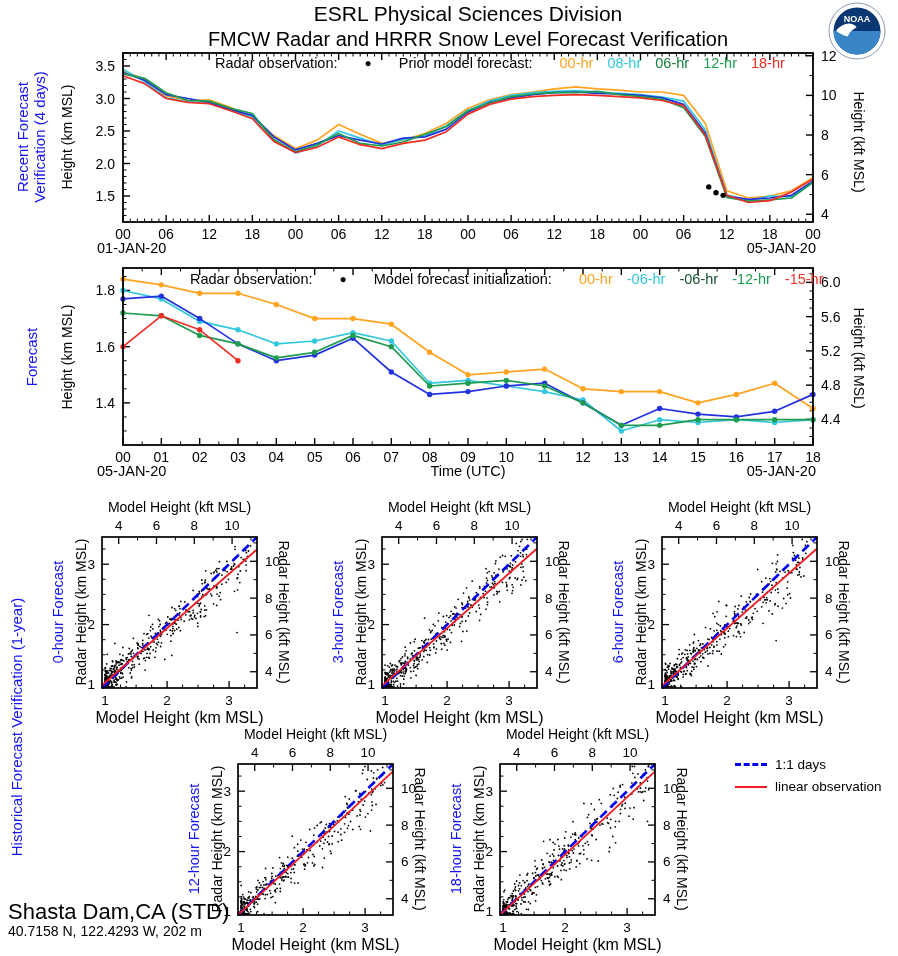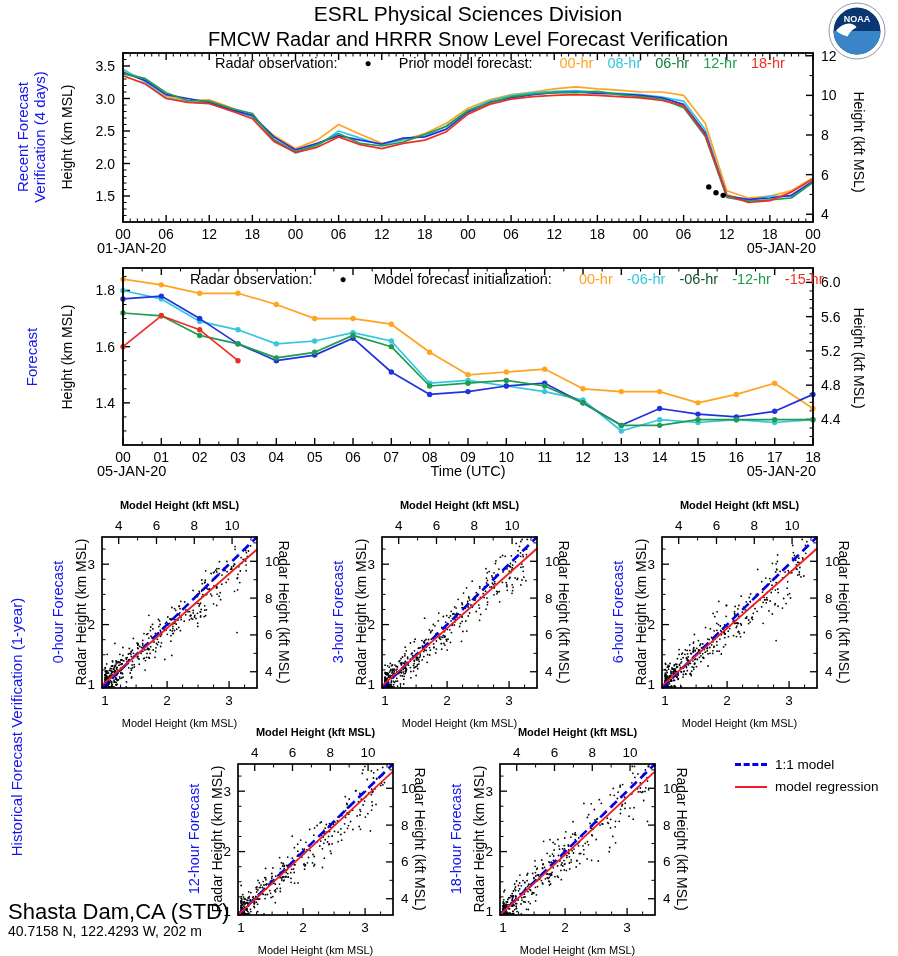--- a/index.html
+++ b/index.html
@@ -12,22 +12,22 @@
   .legend-row{position:absolute;display:flex;align-items:flex-start;gap:27px;font-size:14.5px;white-space:nowrap;}
   .legend-row .dot{font-size:12px;position:relative;top:1px;}
   .leg-items{display:flex;gap:14px;}
   .vlab{position:absolute;white-space:nowrap;transform:translate(-50%,-50%) rotate(-90deg);font-size:14px;}
   .vlab-r{position:absolute;white-space:nowrap;transform:translate(-50%,-50%) rotate(90deg);font-size:14px;}
   .sec{color:var(--lblblue,#0000f0);font-size:15px;text-align:center;line-height:17px;white-space:nowrap;}
   .blue-lab{color:var(--lblblue,#0000f0);font-size:14.5px;}
   .dtlab{position:absolute;font-size:14.5px;white-space:nowrap;}
   .scat{position:absolute;width:260px;height:240px;}
   .scat-svg{position:absolute;left:0;top:0;}
-  .scat-top{position:absolute;left:52px;top:4px;width:175px;text-align:center;font-size:11px;font-weight:bold;}
-  .scat-bot{position:absolute;left:52px;top:222px;width:175px;text-align:center;font-size:11px;}
+  .scat-top{position:absolute;left:52px;top:4px;width:175px;text-align:center;font-size:14px;}
+  .scat-bot{position:absolute;left:52px;top:214px;width:175px;text-align:center;font-size:16px;}
   .fit-legend{position:absolute;left:735px;top:757px;font-size:13.5px;}
   .fit-row{display:flex;align-items:center;gap:8px;margin-bottom:7px;white-space:nowrap;}
   .samp-dash{width:32px;height:0;border-top:3px dashed var(--idline,#0000ee);}
   .samp-solid{width:32px;height:0;border-top:2.5px solid var(--regline,#ee2e24);}
   .stn1{position:absolute;left:8px;top:899px;font-size:22px;}
   .stn2{position:absolute;left:8px;top:923px;font-size:14px;}
   svg text{font-family:"Liberation Sans","DejaVu Sans",sans-serif;}
 </style>
 </head>
 <body>
@@ -3050,24 +3050,24 @@
     <div class="scat-top">Model Height (kft MSL)</div>
     <div class="scat-bot">Model Height (km MSL)</div>
     <div class="vlab blue-lab" style="left:18px;top:117px">18-hour Forecast</div>
     <div class="vlab" style="left:41px;top:117px">Radar Height (km MSL)</div>
     <div class="vlab-r" style="left:244px;top:117px">Radar Height (kft MSL)</div>
   </div>
 
   <div class="fit-legend">
     <div class="fit-row">
       <span class="samp-dash"></span>
-      <span>1:1 model</span>
+      <span>1:1 days</span>
     </div>
     <div class="fit-row">
       <span class="samp-solid"></span>
-      <span>model regression</span>
+      <span>linear observation</span>
     </div>
   </div>
 
   <div class="stn1">Shasta Dam,CA (STD)</div>
   <div class="stn2">40.7158 N, 122.4293 W, 202 m</div>
 
 </div>
 
 </body></html>

